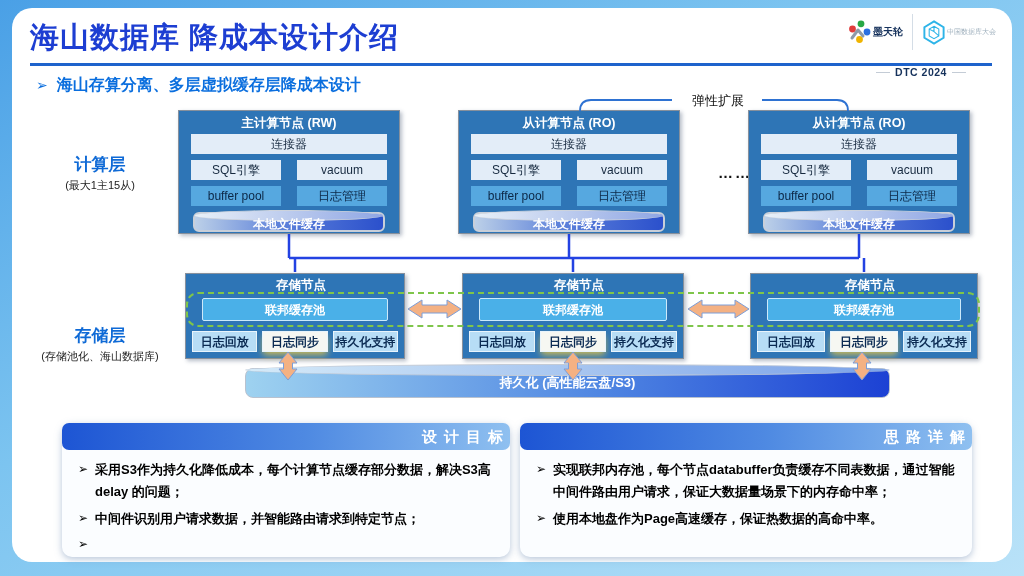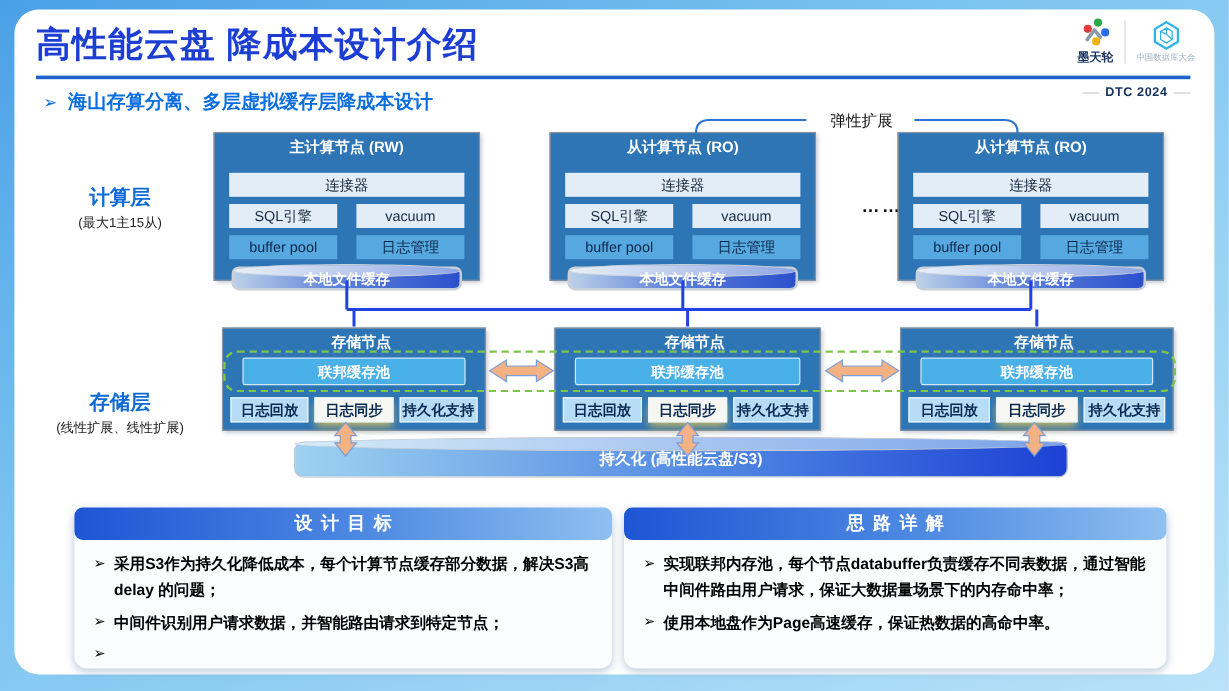--- a/index.html
+++ b/index.html
@@ -14,35 +14,35 @@
     background:#ffffff; border-radius:20px;
   }
   
   .slide-title { position:absolute; left:18px; top:10px; font-size:29px; font-weight:bold; color:#1d3ed2; letter-spacing:1px; }
   .title-rule { position:absolute; left:18px; top:55px; width:962px; height:3px; background:#1e63cc; }
   .subtitle { position:absolute; left:24px; top:67px; font-size:16px; font-weight:bold; color:#0a6ede; }
   .subtitle .bmark { margin-right:9px; font-size:14px; }
   
   .brand { position:absolute; top:6px; right:16px; display:flex; flex-direction:column; align-items:center; gap:2px; z-index:6; }
   .brand-row { display:flex; align-items:center; gap:9px; }
-  .brand-col { display:flex; flex-direction:column; align-items:center; gap:1px; }
+  .brand-col { display:flex; flex-direction:row; align-items:center; gap:1px; }
   .brand-name { font-size:10px; font-weight:bold; color:#16325c; }
   .brand-name-sm { font-size:7px; color:#9fb0bd; white-space:nowrap; }
   .brand-div { width:1px; height:36px; background:#d4dde6; }
   .dtc-row { display:flex; align-items:center; gap:5px; margin-top:14px; }
   .dtc-dash { width:14px; height:1px; background:#c4ccd6; }
   .dtc-label { font-size:10.5px; font-weight:bold; color:#16325c; letter-spacing:.5px; }
   
   .layer-label { position:absolute; width:140px; text-align:center; }
   .llabel { color:#0f6ad6; font-weight:bold; font-size:17px; }
   .lsub { color:#222; font-size:11px; margin-top:2px; }
   
   .cnode { position:absolute; top:102px; width:222px; height:124px; background:#2e75b6;
            border:1.5px solid #87909c; box-shadow:2px 2px 4px rgba(50,70,100,.35); z-index:2; }
-  .cnode-title { height:33px; line-height:24px; text-align:center; color:#fff; font-weight:bold; font-size:12.5px; }
+  .cnode-title { height:23px; line-height:24px; text-align:center; color:#fff; font-weight:bold; font-size:12.5px; }
   .cbox { height:20px; line-height:20px; text-align:center; font-size:12px; color:#16293f; background:#e3edf8; }
   .full { margin:0 12px 6px; }
   .crow { display:flex; gap:16px; margin:0 12px 6px; }
   .crow .cbox { flex:1; }
   .cbox.blue { background:#56a8e0; color:#0c2746; }
   .cylinder { position:relative; margin:3px 14px 0; height:20px; text-align:center;
               background:linear-gradient(90deg,#bcd0e8 0%,#5e82da 45%,#2b50cc 100%);
               border:2px solid #c8cfd9; border-radius:6px; }
   .cylinder::before { content:""; position:absolute; left:-1px; right:-1px; top:-4px; height:9px;
               background:linear-gradient(90deg,#e8f0f8,#8fa6e4); border:1px solid #cdd3dc; border-radius:50%; }
@@ -66,36 +66,36 @@
   .persist::before { content:""; position:absolute; left:-1px; right:-1px; top:-5px; height:10px;
              background:linear-gradient(90deg,#d5eaf8,#7ba2e8); border:1px solid #c2cad6; border-radius:50%; }
   .persist span { position:relative; color:#fff; font-weight:bold; font-size:13px; line-height:28px; z-index:1; }
   
   .elastic { position:absolute; left:664px; top:84px; width:84px; text-align:center; font-size:13px; color:#111; z-index:2; }
   .dots { position:absolute; left:688px; top:156px; width:70px; text-align:center; font-size:15px;
           font-weight:bold; color:#111; letter-spacing:2px; }
   
   .panel { position:absolute; top:415px; height:134px; background:#fbfdff; border-radius:10px;
            box-shadow:0 2px 7px rgba(110,140,180,.5); z-index:2; }
-  .panel-header { height:27px; line-height:27px; text-align:center; color:#fff; font-weight:bold; font-size:15px;
+  .panel-header { height:27px; line-height:27px; text-align:right; color:#fff; font-weight:bold; font-size:15px;
            letter-spacing:7px; text-indent:7px; border-radius:7px;
            background:linear-gradient(90deg,#1d55d4 0%,#4f8ae2 55%,#8fc0f0 100%); }
   .panel-body { padding:9px 14px 0 16px; }
   .bullet { position:relative; padding-left:17px; margin-bottom:5px; font-size:13px; font-weight:bold;
             color:#000; line-height:1.68; }
   .bullet .bmark { position:absolute; left:0; top:0; font-size:12px; }
   
   .overlay { position:absolute; inset:0; z-index:4; pointer-events:none; }
 </style>
 </head>
 <body>
 
 <div class="card">
 
-  <div class="slide-title">高性能云盘 降成本设计介绍</div>
+  <div class="slide-title">海山数据库 降成本设计介绍</div>
   <div class="title-rule"></div>
   <div class="subtitle">
     <span class="bmark">➢</span><span>海山存算分离、多层虚拟缓存层降成本设计</span>
   </div>
 
   <div class="brand">
     <div class="brand-row">
       <div class="brand-col">
         <svg width="26" height="26" viewBox="0 0 26 26">
           <circle cx="6.5" cy="10" r="3.4" fill="#e03c3c"></circle>
@@ -121,21 +121,21 @@
       <div class="dtc-dash"></div>
     </div>
   </div>
 
   <div class="layer-label" style="left:18px; top:145px;">
     <div class="llabel">计算层</div>
     <div class="lsub">(最大1主15从)</div>
   </div>
   <div class="layer-label" style="left:18px; top:316px;">
     <div class="llabel">存储层</div>
-    <div class="lsub">(线性扩展、线性扩展)</div>
+    <div class="lsub">(存储池化、海山数据库)</div>
   </div>
 
   <div class="elastic">弹性扩展</div>
   <div class="dots">……</div>
 
   <div class="cnode" style="left:166px;">
     <div class="cnode-title">主计算节点 (RW)</div>
     <div class="cbox full">连接器</div>
     <div class="crow">
       <div class="cbox">SQL引擎</div>

